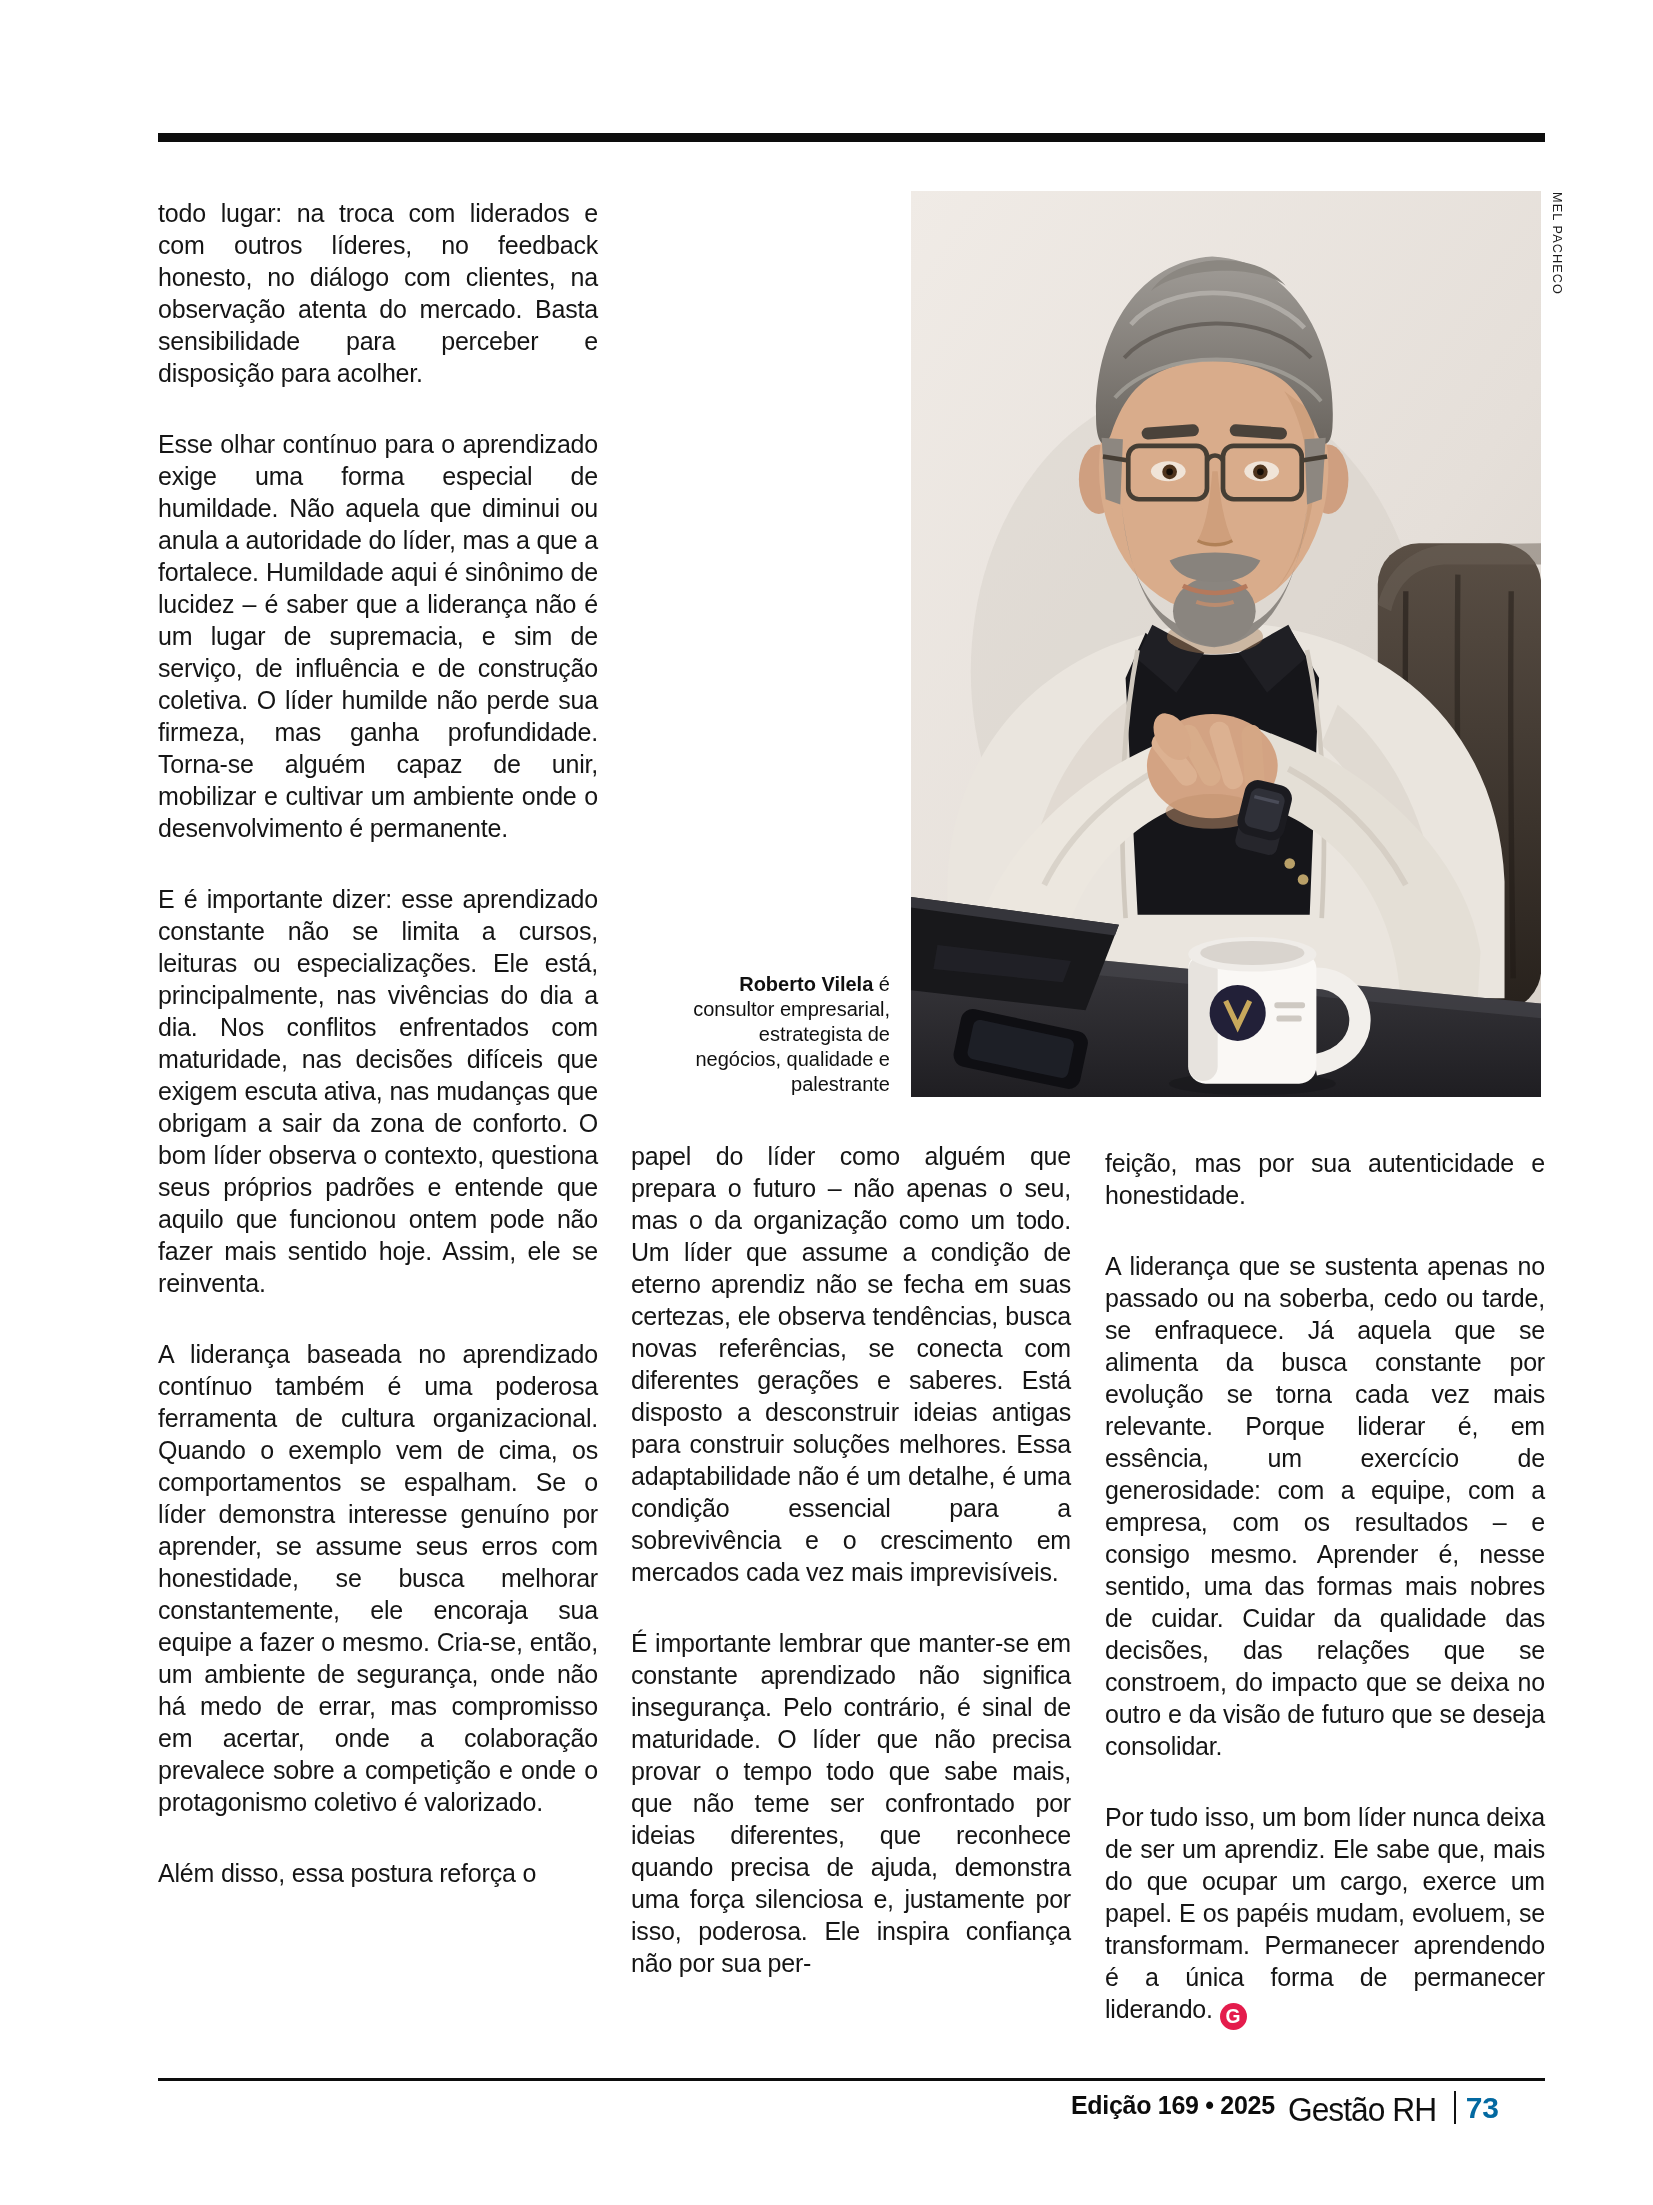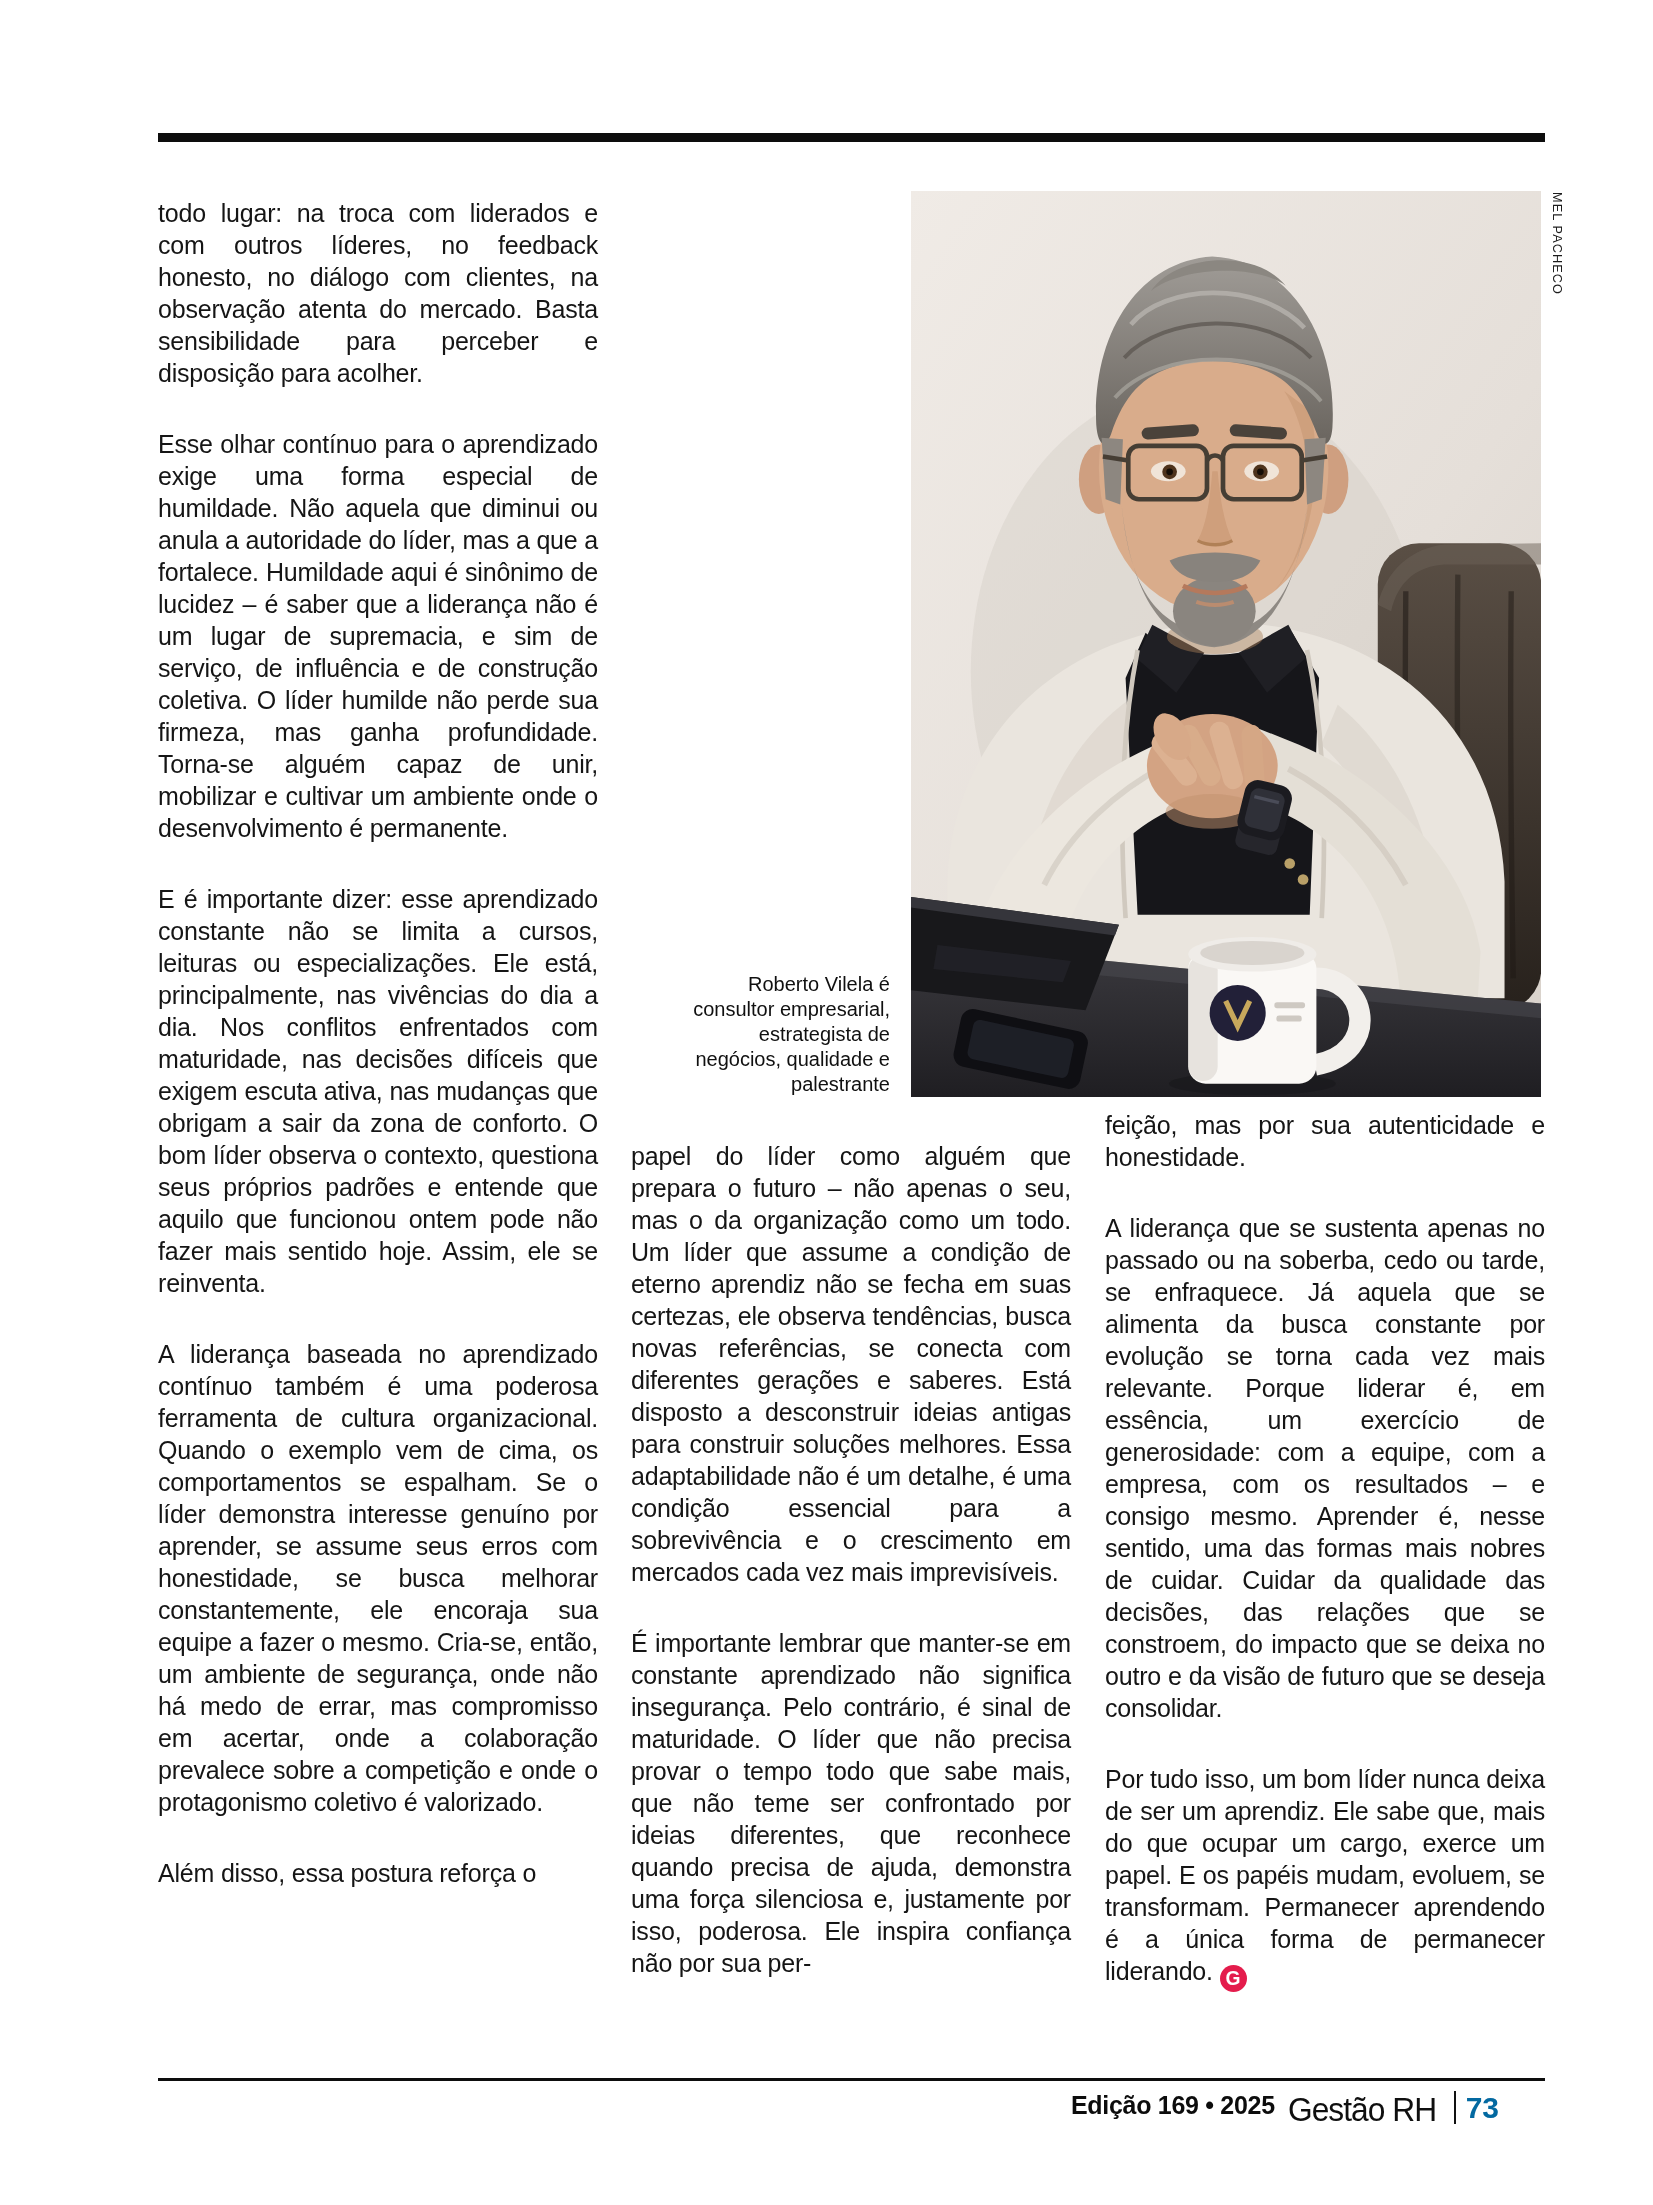--- a/index.html
+++ b/index.html
@@ -26,21 +26,21 @@
     font-size:25px;
     line-height:32px;
     letter-spacing:-0.2px;
     text-align:justify;
     color:#151515;
   }
   .col p{ margin:0 0 39px 0; }
   .col p:last-child{ margin-bottom:0; }
   .col-left{ left:158px; top:197px; }
   .col-middle{ left:631px; top:1140px; }
-  .col-right{ left:1105px; top:1109px; }
+  .col-right{ left:1105px; top:1147px; }
 
   .photo-frame{
     position:absolute; left:911px; top:191px;
     width:630px; height:906px; overflow:hidden;
     background:#e6e0da;
   }
   .photo-frame svg{ display:block; width:100%; height:100%; }
 
   .photo-credit{
     position:absolute; left:1550px; top:192px;
@@ -48,21 +48,21 @@
     font-size:12.7px; letter-spacing:1.1px;
     color:#1c1c1c; white-space:nowrap;
   }
 
   .caption{
     position:absolute; left:630px; top:972px; width:260px;
     text-align:right;
     font-size:20px; line-height:25px; color:#101010;
   }
   .caption .cap-line{ display:block; }
-  .caption .cap-bold{ font-weight:normal; }
+  .caption .cap-bold{ font-weight:bold; }
 
   .footer{
     position:absolute; top:2091px; right:109px;
     display:flex; align-items:flex-start;
     white-space:nowrap;
   }
   .footer .edition{
     font-weight:bold; font-size:25px; letter-spacing:-0.3px; color:#0c0c0c;
   }
   .footer .brand{

